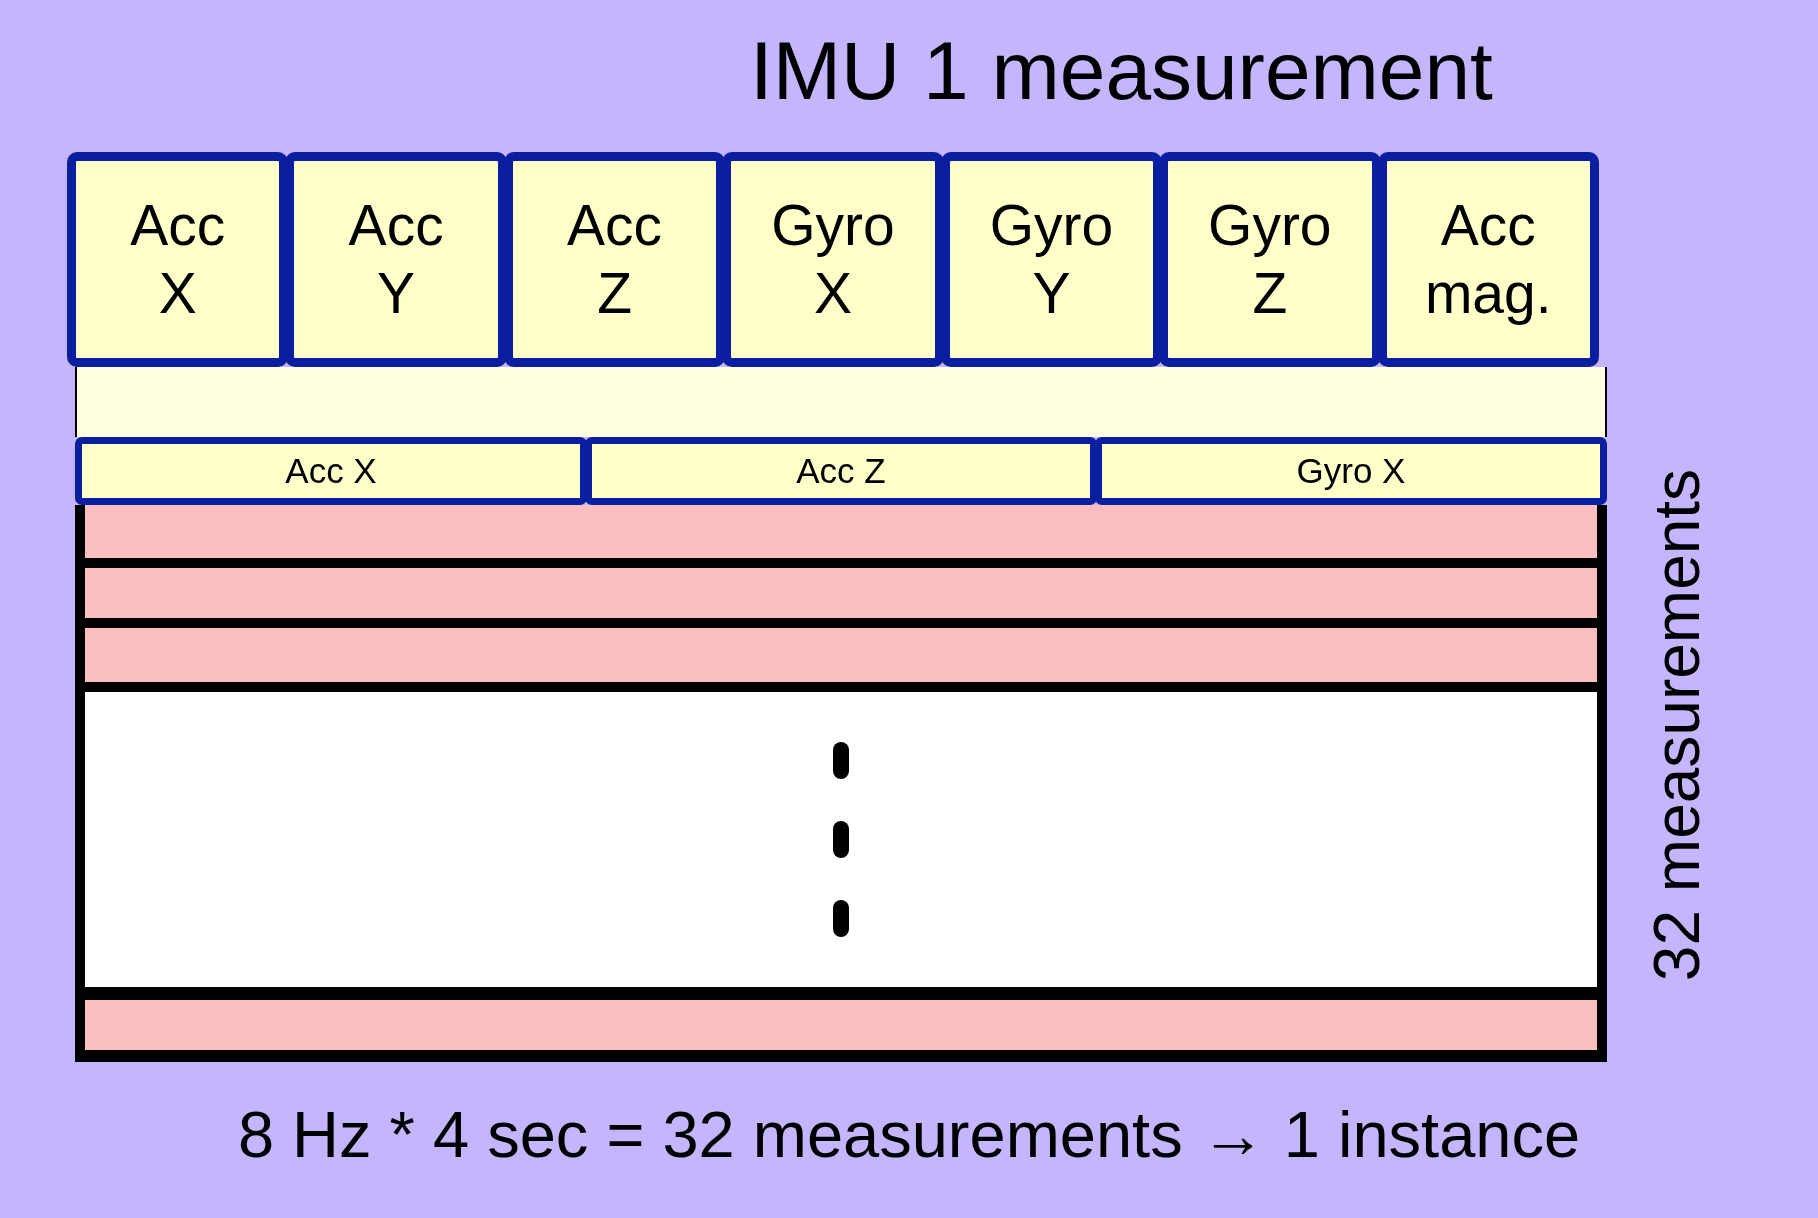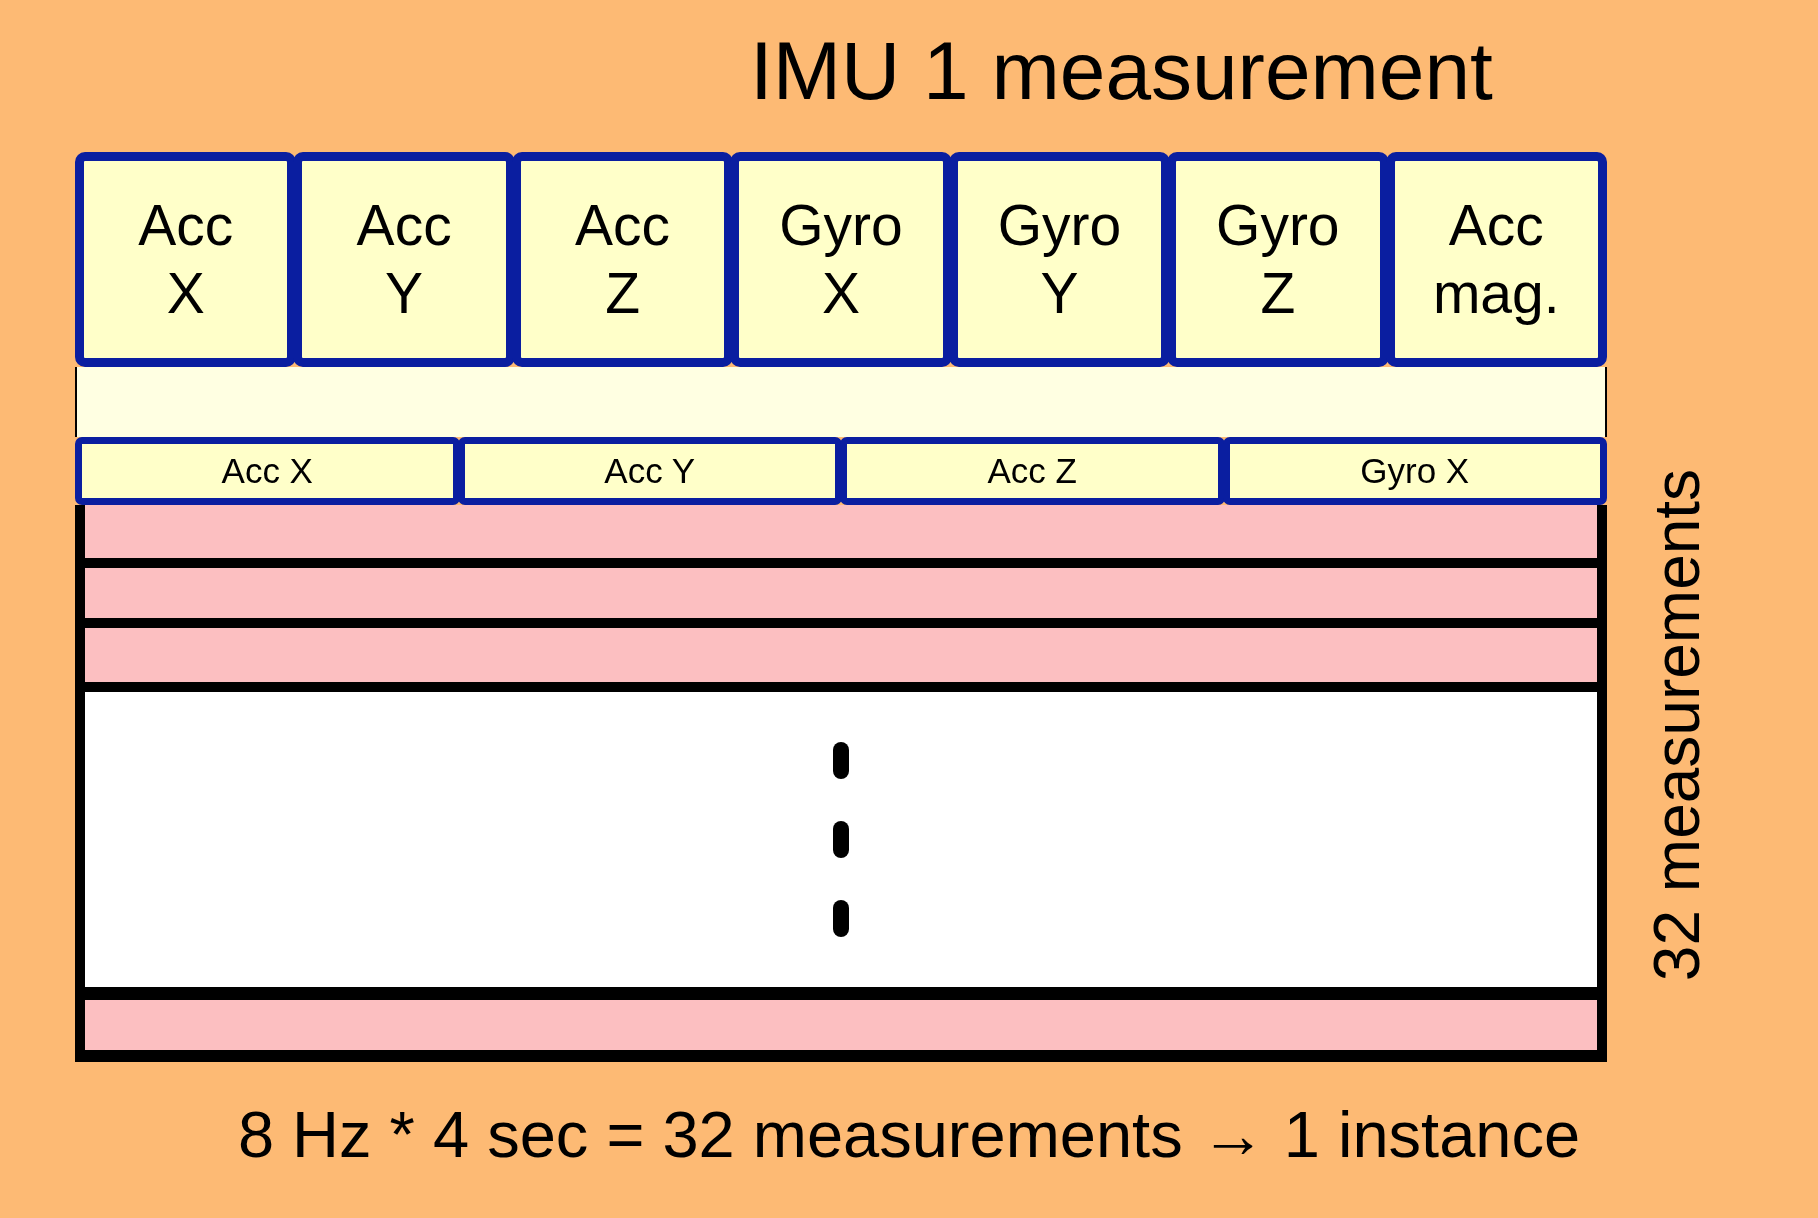--- a/index.html
+++ b/index.html
@@ -1,27 +1,27 @@
 <!DOCTYPE html>
 <html style="--box-fill: #FFFFC9; --strip-fill: #FFFFE2; --row-fill: #FCBFC1; --border-blue: #0A1EA0; --border-black: #000000;"><head>
 <meta charset="utf-8">
 <style>
   * { margin:0; padding:0; box-sizing:border-box; }
   html,body { background:#ffffff; }
   .page {
-    position:relative; width:1818px; height:1218px; background:#fdba74;
+    position:relative; width:1818px; height:1218px; background:#c4b5fd;
     font-family:"Liberation Sans", sans-serif; color:#000; overflow:hidden;
   }
   .title {
     position:absolute; left:750px; top:26px;
     font-size:82px; line-height:1.1; color:#000; white-space:nowrap;
   }
   
   .big-row {
-    position:absolute; left:75px; top:152px; width:1532px; height:215px;
+    position:absolute; left:67px; top:152px; width:1532px; height:215px;
     display:flex;
   }
   .big-box {
     flex:1 1 0; margin-left:-3px;
     background:var(--box-fill,#FFFFC9);
     border:9px solid var(--border-blue,#0A1EA0);
     border-radius:10px;
     display:flex; align-items:center; justify-content:center;
     text-align:center; font-size:57px; line-height:1.18;
   }
@@ -106,21 +106,20 @@
       </div>
     <div class="big-box">
         <div><span>Acc</span><br><span>mag.</span></div>
       </div>
   </div>
 
   <div class="pale-strip"></div>
 
   <div class="small-row">
     <div class="small-box">Acc X</div>
-    <div class="small-box">Acc Y</div>
     <div class="small-box">Acc Z</div>
     <div class="small-box">Gyro X</div>
   </div>
 
   <div class="block">
     <div class="row-pink rp1"></div>
     <div class="sep"></div>
     <div class="row-pink rp2"></div>
     <div class="sep"></div>
     <div class="row-pink rp3"></div>

